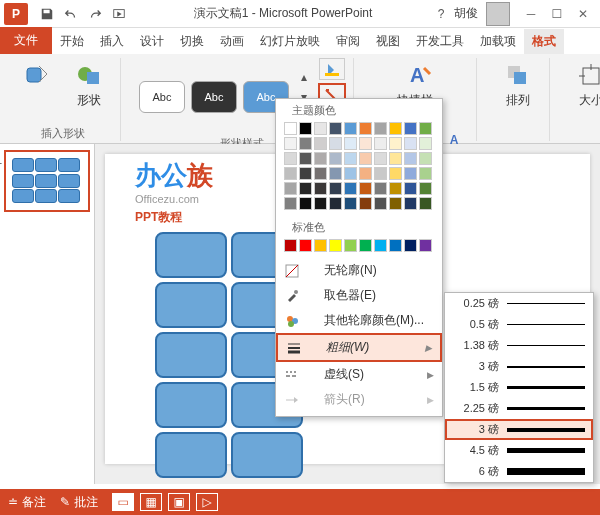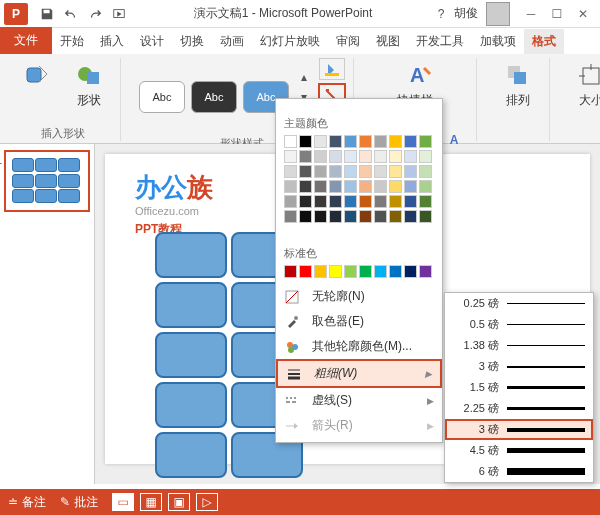--- a/index.html
+++ b/index.html
@@ -35,35 +35,35 @@
 
   .workspace { display: flex; height: 340px; }
   .thumb-panel { width: 95px; border-right: 1px solid #ccc; padding: 6px 4px; }
   .thumb { border: 2px solid #d24726; padding: 2px; position: relative; }
   .thumb-num { position: absolute; left: -10px; top: 2px; font-size: 11px; color: #444; }
   .thumb-content { width: 78px; height: 54px; background: #fff; display: flex; flex-wrap: wrap; gap: 1px; padding: 4px; }
   .thumb-cell { width: 22px; height: 14px; background: #5b9bd5; border: 1px solid #2f6faa; border-radius: 3px; }
 
   .slide-area { flex: 1; background: #eee; display: flex; justify-content: center; padding: 10px; position: relative; }
   .slide { width: 100%; height: 310px; background: #fff; box-shadow: 0 0 4px rgba(0,0,0,.2); position: relative; padding: 16px; }
-  .watermark { position: absolute; top: 16px; left: 30px; }
+  .watermark { position: absolute; top: 4px; left: 30px; }
   .watermark .wm1 { color: #2e8de6; font-size: 26px; font-weight: bold; }
   .watermark .wm1 b { color: #d24726; }
   .watermark .wm2 { color: #999; font-size: 11px; }
   .watermark .wm3 { color: #d24726; font-size: 12px; font-weight: bold; margin-top: 4px; }
   .tbl { position: absolute; top: 78px; left: 50px; }
   .tbl-row { display: flex; gap: 4px; margin-bottom: 4px; }
   .cell { width: 72px; height: 46px; background: #6ca7d8; border: 2px solid #2f6faa; border-radius: 8px; }
 
   .outline-menu { position: absolute; left: 275px; top: 98px; width: 168px; background: #fff; border: 1px solid #b8b8b8; box-shadow: 2px 2px 6px rgba(0,0,0,.25); z-index: 50; padding-bottom: 4px; }
-  .menu-header { font-size: 11px; color: #666; padding: 4px 8px 2px; margin-top: 13px; }
+  .menu-header { font-size: 11px; color: #666; padding: 4px 16px 2px; }
   .color-grid { display: flex; flex-wrap: wrap; gap: 2px; padding: 2px 8px 6px; width: 164px; }
   .swatch { width: 13px; height: 13px; border: 1px solid #ccc; cursor: pointer; }
   .std-row { display: flex; gap: 2px; padding: 2px 8px 6px; }
-  .menu-item { display: flex; align-items: center; padding: 4px 8px; gap: 12px; cursor: pointer; }
+  .menu-item { display: flex; align-items: center; padding: 4px 8px; gap: 24px; cursor: pointer; }
   .menu-item:hover, .menu-item.hl { background: #fde6dc; font-style: italic; }
   .menu-item.hl { border: 2px solid #d24726; }
   .menu-ico { width: 16px; height: 14px; display: flex; align-items: center; justify-content: center; }
   .menu-item .chev { margin-left: auto; color: #888; font-size: 9px; }
 
   .weight-menu { position: absolute; left: 444px; top: 292px; width: 150px; background: #fff; border: 1px solid #b8b8b8; box-shadow: 2px 2px 6px rgba(0,0,0,.25); z-index: 60; }
   .weight-item { display: flex; align-items: center; padding: 3px 8px; gap: 8px; cursor: pointer; }
   .weight-item:hover, .weight-item.hl { background: #fde6dc; }
   .weight-item.hl { outline: 2px solid #d24726; outline-offset: -2px; }
   .w-label { width: 46px; font-size: 11px; text-align: right; }

